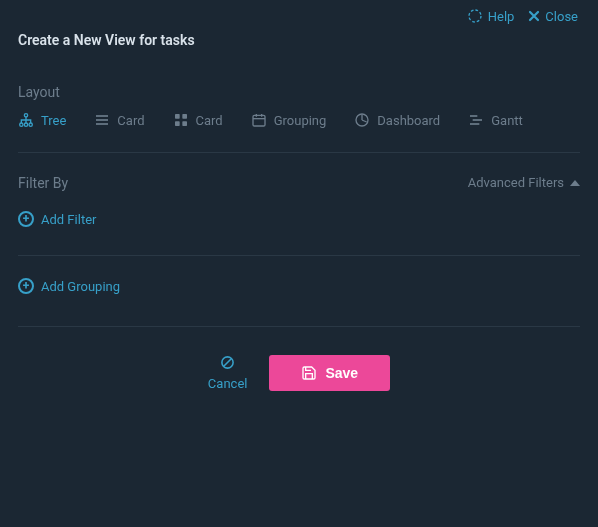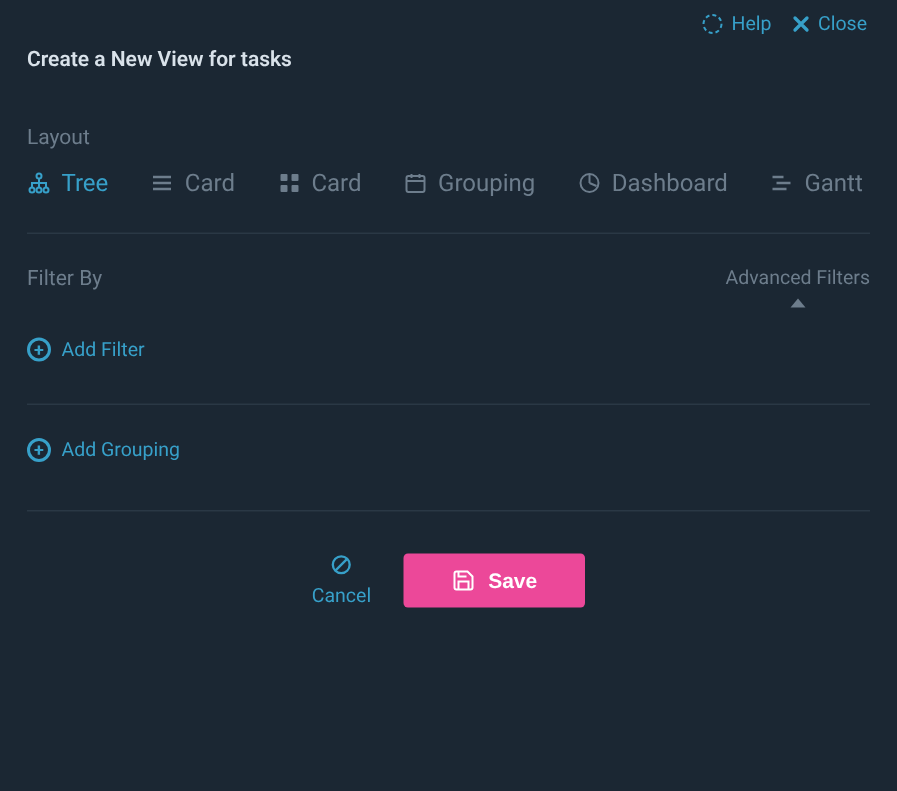--- a/index.html
+++ b/index.html
@@ -50,21 +50,21 @@
     flex-wrap: wrap;
     padding-bottom: 24px;
     border-bottom: 1px solid #2a3845;
   }
   .layout-item {
     display: inline-flex;
     align-items: center;
     gap: 7px;
     color: #6d7d8c;
     cursor: pointer;
-    font-size: 16px;
+    font-size: 13px;
   }
   .layout-item.active { color: #37a0c9; }
   .layout-icon { width: 16px; height: 16px; flex-shrink: 0; }
   .filter-section {
     padding-bottom: 28px;
     border-bottom: 1px solid #2a3845;
     margin-top: 22px;
   }
   .filter-header {
     display: flex;
@@ -73,21 +73,20 @@
     margin-bottom: 20px;
   }
   .filter-header .section-label { margin: 0; }
   .adv-filters {
     display: inline-flex;
     align-items: center;
     gap: 6px;
     color: #6d7d8c;
     cursor: pointer;
     font-size: 13px;
-    flex-direction: column;
   }
   .add-link {
     display: inline-flex;
     align-items: center;
     gap: 7px;
     color: #37a0c9;
     font-size: 13px;
     cursor: pointer;
   }
   .add-circle {

